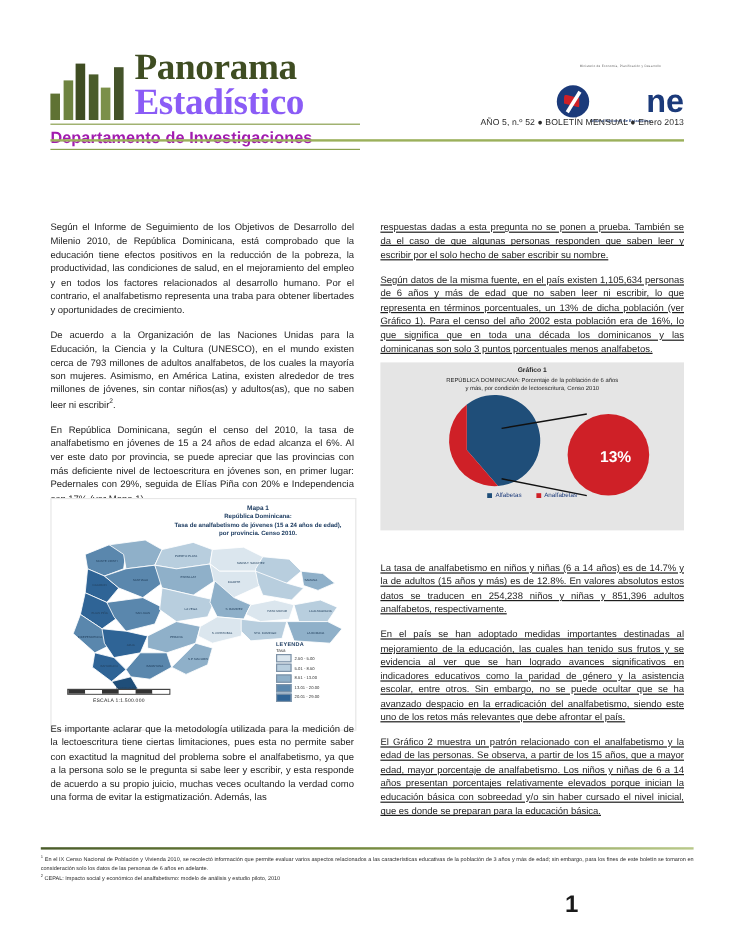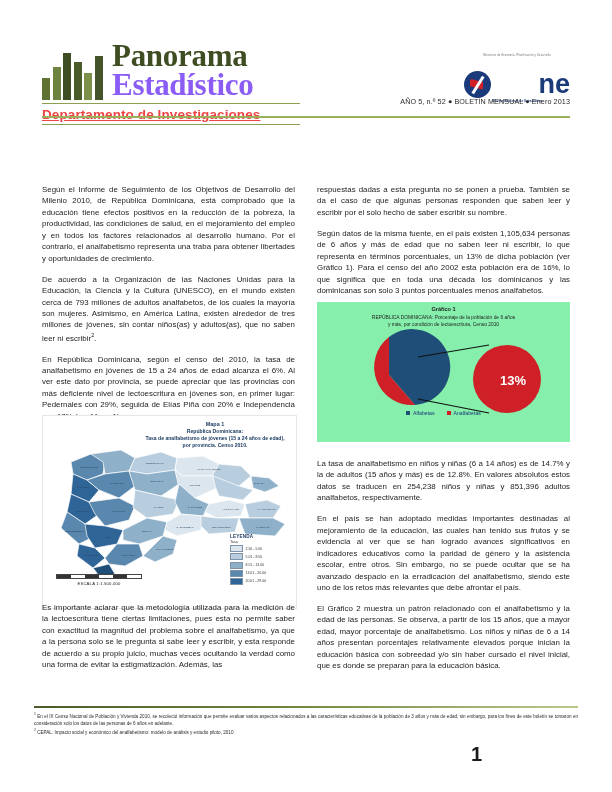--- a/index.html
+++ b/index.html
@@ -21,21 +21,21 @@
   .bars i{display:block;width:8px;margin-right:2.5px;background:#4a5c2a;}
   .bars i:nth-child(1){height:22px;background:#5f7233;}
   .bars i:nth-child(2){height:33px;background:#6e8340;}
   .bars i:nth-child(3){height:47px;background:#3f4d22;}
   .bars i:nth-child(4){height:38px;background:#4a5c2a;}
   .bars i:nth-child(5){height:27px;background:#7b9049;}
   .bars i:nth-child(6){height:44px;background:#44532a;}
   .wordmark{line-height:0.93;}
   .wordmark .w1{font-family:"Liberation Serif", serif;font-weight:bold;font-size:31px;color:#3f4d22;letter-spacing:-0.3px;display:block;}
   .wordmark .w2{font-family:"Liberation Serif", serif;font-weight:bold;font-size:31px;color:#8b5cf6;letter-spacing:-0.3px;display:block;text-align:right;}
-  .dept{margin-top:3px;font-size:13.5px;font-weight:bold;color:#ef4444;letter-spacing:0.1px;text-decoration:underline;}
+  .dept{margin-top:3px;font-size:13.5px;font-weight:bold;color:#a21caf;letter-spacing:0.1px;}
   .rule-thin{margin-top:3px;width:258px;height:1.6px;background:#8aa04f;}
   .rule-thin2{margin-top:2px;width:258px;height:1.2px;background:#8aa04f;}
 
   .one-logo{position:absolute;right:42px;top:54px;width:106px;text-align:center;}
   .one-top{font-size:2.6px;color:#6b6b6b;letter-spacing:0.2px;line-height:1.4;}
   .one-main{display:flex;align-items:center;justify-content:space-between;margin-top:13px;}
   .one-o{width:27px;height:27px;border-radius:50%;background:#1b3a7a;position:relative;display:inline-block;}
   .one-o:after{content:"";position:absolute;left:50%;top:4px;width:3px;height:20px;background:#ffffff;transform:translateX(-50%) rotate(32deg);}
   .one-o:before{content:"";position:absolute;left:6px;top:8px;width:13px;height:11px;background:#cf2027;border-radius:2px;clip-path:polygon(0 0,100% 30%,100% 100%,0 70%);}
   .one-ne{font-family:"Liberation Sans", sans-serif;font-weight:bold;font-size:27px;color:#1b3a7a;line-height:1;margin-left:1px;}
@@ -45,21 +45,21 @@
   .header-rule{position:absolute;left:42px;top:116px;width:528px;height:2.2px;background:#9bb05b;}
 
   
   .title{position:absolute;left:42px;top:128px;width:528px;text-align:center;
      font-size:14.6px;font-weight:bold;color:#4a5c2a;line-height:1.38;}
   .title sup{font-size:8px;font-weight:bold;}
 
   
   .col{position:absolute;top:184px;width:253px;font-size:7.9px;line-height:1.45;text-align:justify;color:#1d1d1d;}
   .col.left{left:42px;}
-  .col.right{left:317px;}
+  .col.right{left:317px;text-decoration:underline;}
   .col p{margin:0 0 9.5px 0;}
   .col p sup{font-size:5.6px;}
 
   
   .map-fig{position:absolute;left:42px;top:415px;width:253px;height:192px;background:#ffffff;border:1px solid #e7e7e7;overflow:hidden;}
   .map-caption{position:absolute;right:6px;top:5px;width:150px;text-align:center;font-size:5.1px;font-weight:bold;color:#16365c;line-height:1.35;}
   .map-caption .m1{font-size:5.4px;}
   .map-svg{position:absolute;left:0;top:0;}
   .legend-box{position:absolute;right:6px;top:118px;width:60px;}
   .legend-title{font-size:4.6px;font-weight:bold;color:#16365c;letter-spacing:0.2px;}
@@ -69,21 +69,21 @@
   .legend-lb{font-size:3.5px;color:#333;}
   .scale-wrap{position:absolute;left:10px;top:158px;width:92px;text-align:center;}
   .scale-bar{display:flex;height:3.4px;width:84px;margin:0 auto;border:0.4px solid #444;}
   .scale-bar span{flex:1;}
   .scale-bar span:nth-child(odd){background:#333;}
   .scale-bar span:nth-child(even){background:#fff;}
   .scale-txt{font-size:4.2px;color:#222;margin-top:1.4px;letter-spacing:0.2px;}
   .prov-lbl{font-size:2.5px;fill:#24425f;font-family:"Liberation Sans", sans-serif;text-anchor:middle;}
 
   
-  .chart-fig{position:absolute;left:317px;top:302px;width:253px;height:140px;background:#86efac;}
+  .chart-fig{position:absolute;left:317px;top:302px;width:253px;height:140px;background:#e5e5e5;}
   .chart-title{padding:4px 8px 0 8px;text-align:center;}
   .chart-title .c1{font-size:5.6px;font-weight:bold;color:#1f1f1f;display:block;line-height:1.4;}
   .chart-title .c2{font-size:4.9px;color:#1f1f1f;display:block;line-height:1.35;margin-top:1px;}
   .chart-plot{position:relative;width:253px;height:92px;}
   .chart-legend{position:absolute;bottom:5px;left:0;width:253px;display:flex;justify-content:center;gap:12px;}
   .cl-item{display:flex;align-items:center;font-size:5.2px;color:#1b3a7a;}
   .cl-sw{width:4.4px;height:4.4px;margin-right:2.5px;}
 
   
   .foot-rule{position:absolute;left:34px;top:706px;width:544px;height:2.4px;
@@ -284,21 +284,21 @@
             <span>Alfabetas</span>
           </span>
         <span class="cl-item">
             <span class="cl-sw" style="background:#cf2027"></span>
             <span>Analfabetas</span>
           </span>
       </div>
     </div>
   </div>
 
-  <div class="col right" style="top:458px;">
+  <div class="col right" style="top:468px;">
     <p>La tasa de analfabetismo en niños y niñas (6 a 14 años) es de 14.7% y la de adultos (15 años y más) es de 12.8%. En valores absolutos estos datos se traducen en 254,238 niños y niñas y 851,396 adultos  analfabetos, respectivamente.</p>
     <p>En el país  se han adoptado medidas importantes destinadas al mejoramiento de la educación, las cuales han tenido sus frutos y se evidencia al ver que se han logrado avances significativos en indicadores educativos como la paridad de género y la asistencia escolar, entre otros. Sin embargo, no se puede ocultar que se ha avanzado despacio en la erradicación del analfabetismo, siendo este uno de los retos más relevantes que debe afrontar el país.</p>
     <p>El Gráfico 2 muestra un patrón relacionado con el analfabetismo y la edad de las personas. Se observa, a partir de los 15 años, que a mayor edad, mayor porcentaje de analfabetismo. Los niños y niñas de 6 a 14 años presentan porcentajes relativamente elevados porque inician la educación básica con sobreedad y/o sin haber cursado el nivel inicial, que es donde se preparan para la educación básica.</p>
   </div>
 
   <div class="foot-rule"></div>
   <div class="footnotes">
     <div><sup>1</sup> <span>En el IX Censo Nacional de Población y Vivienda 2010, se recolectó información que permite evaluar varios aspectos  relacionados a las características educativas de la población de 3 años y más de edad; sin embargo, para los fines de este boletín se tomaron en consideración solo los datos de las personas de 6 años en adelante.</span></div>
     <div><sup>2</sup> <span>CEPAL: Impacto social y económico del analfabetismo: modelo de análisis y estudio piloto, 2010</span></div>
   </div>

